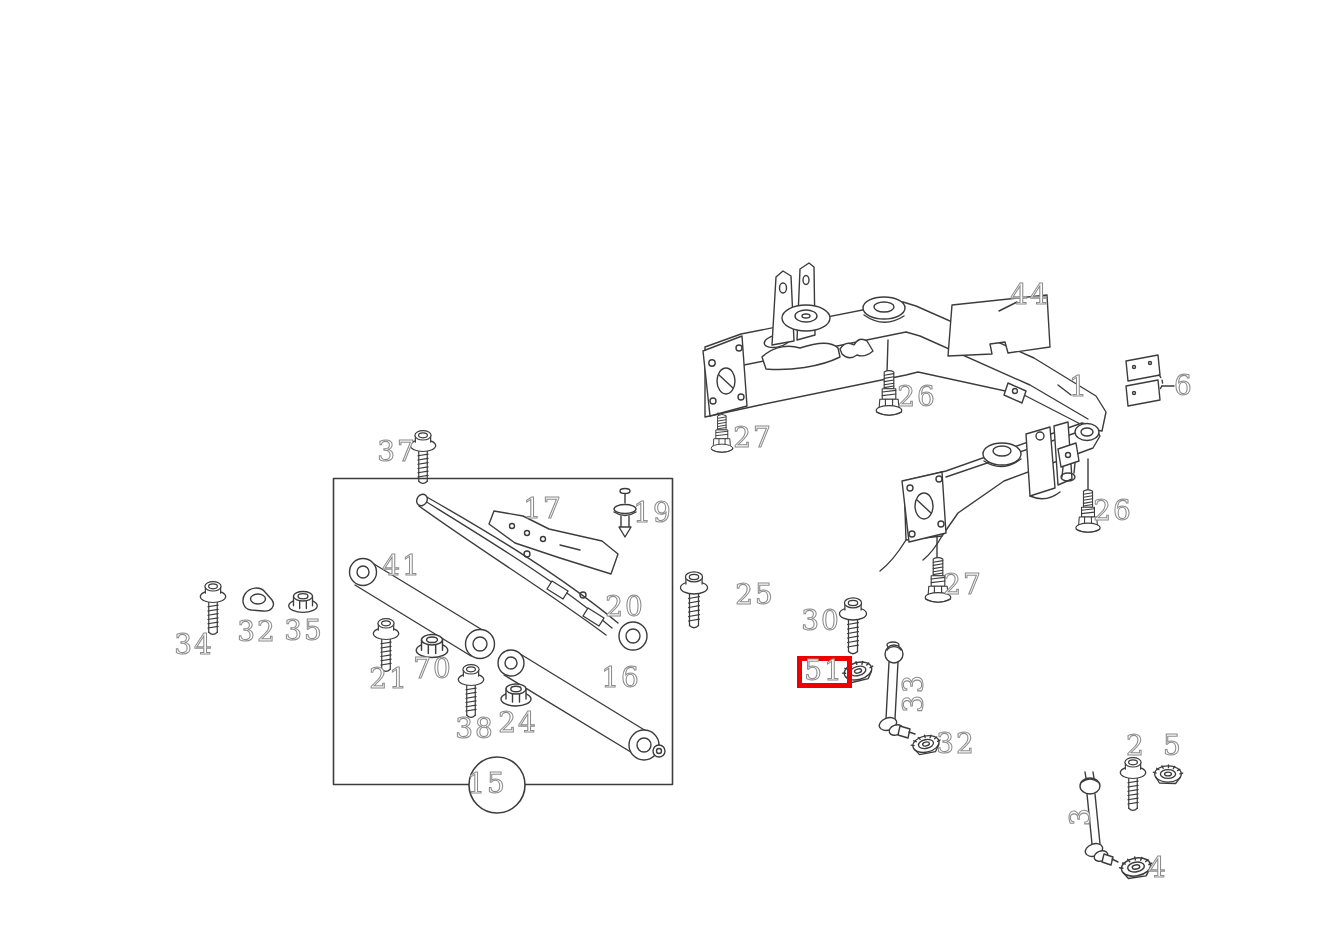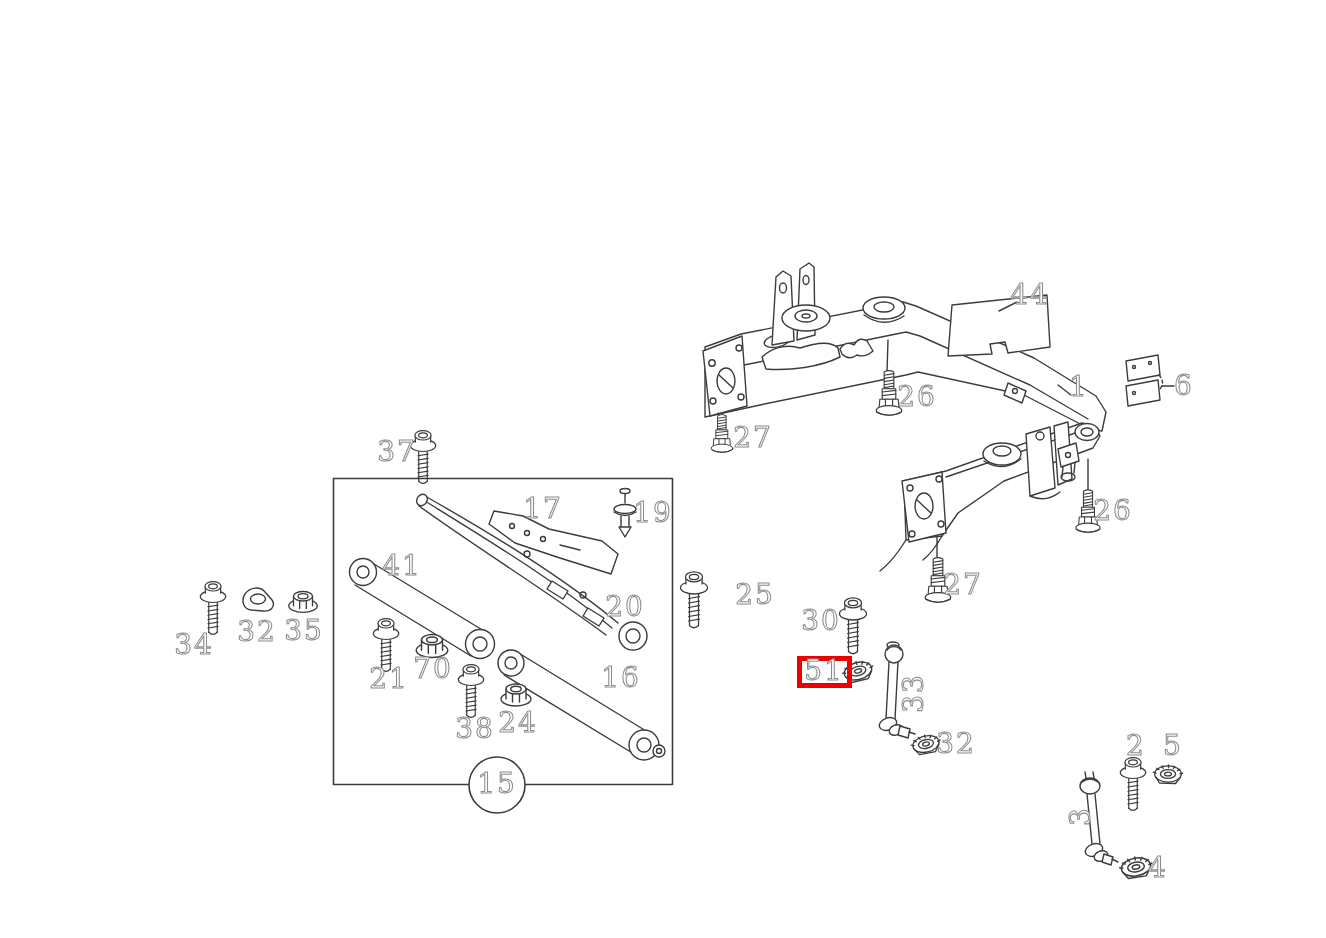--- a/index.html
+++ b/index.html
@@ -270,19 +270,19 @@
 <div class="callout rot" style="left:914px;top:648px">33</div>
 <div class="callout" style="left:956px;top:699px">32</div>
 <div class="callout" style="left:194px;top:600px">34</div>
 <div class="callout" style="left:257px;top:587px">32</div>
 <div class="callout" style="left:304px;top:586px">35</div>
 <div class="callout" style="left:389px;top:634px">21</div>
 <div class="callout" style="left:433px;top:624px">70</div>
 <div class="callout" style="left:475px;top:684px">38</div>
 <div class="callout" style="left:518px;top:678px">24</div>
 <div class="callout" style="left:621px;top:633px">16</div>
-<div class="callout" style="left:497px;top:739px">15</div>
+<div class="callout" style="left:487px;top:739px">15</div>
 <div class="callout" style="left:1136px;top:701px">2</div>
 <div class="callout" style="left:1173px;top:701px">5</div>
 <div class="callout rot" style="left:1081px;top:771px">3</div>
 <div class="callout" style="left:1158px;top:823px">4</div>
 
 </div>
 
 </body></html>

